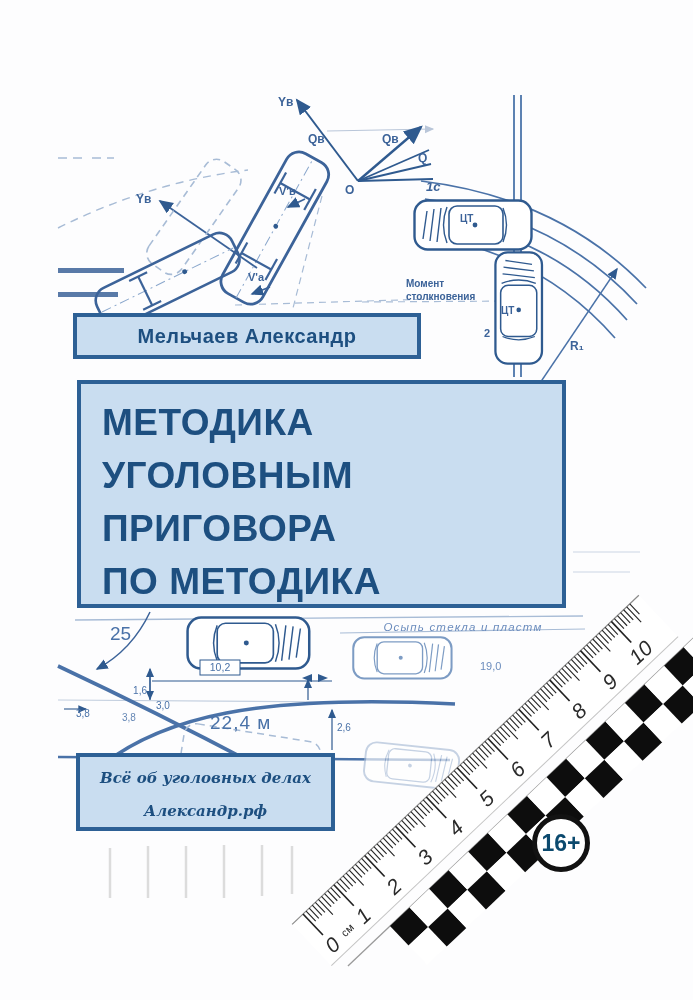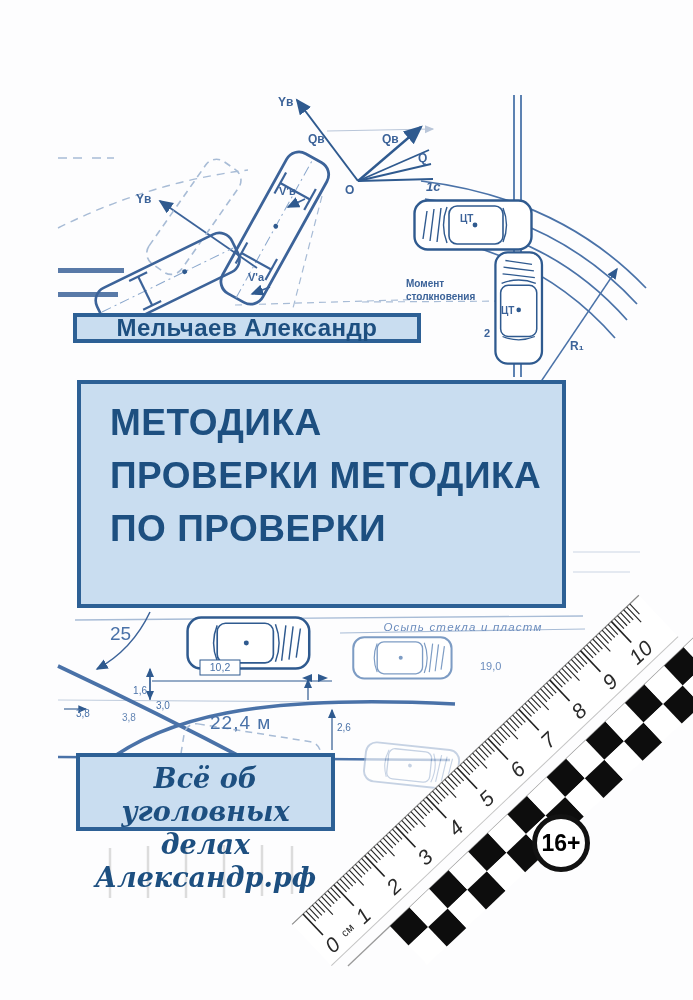--- a/index.html
+++ b/index.html
@@ -1,29 +1,29 @@
 <!DOCTYPE html>
 <html><head>
 <meta charset="utf-8">
 <style>
   html,body{margin:0;padding:0;background:#ffffff;}
   #cover{position:relative;width:693px;height:1000px;background:#fdfdfe;overflow:hidden;
          font-family:"Liberation Sans",sans-serif;}
   svg{position:absolute;left:0;top:0;}
   .plate{position:absolute;background:#c9ddf0;border:4px solid #2d6095;box-sizing:border-box;color:#1d4f80;}
-  #author-plate{left:73px;top:313px;width:348px;height:30px;display:flex;align-items:center;justify-content:center;
-                font-size:24px;font-weight:bold;letter-spacing:.5px;}
-  #title-plate{left:77px;top:380px;width:489px;height:228px;padding:12px 0 0 29px;
+  #author-plate{left:73px;top:313px;width:348px;height:46px;display:flex;align-items:center;justify-content:center;
+                font-size:20px;font-weight:bold;letter-spacing:.5px;}
+  #title-plate{left:77px;top:380px;width:489px;height:228px;padding:12px 0 0 21px;
                font-size:37px;font-weight:bold;line-height:53px;letter-spacing:.5px;}
   #footer-plate{left:76px;top:753px;width:259px;height:78px;text-align:center;padding-top:5px;
                 font-family:"DejaVu Serif","Liberation Serif",serif;font-style:italic;font-weight:bold;
-                font-size:27px;line-height:33px;}
+                font-size:15px;line-height:33px;}
   #age-badge{position:absolute;left:532px;top:814px;width:58px;height:58px;border:5px solid #121212;
              border-radius:50%;box-sizing:border-box;background:#fff;display:flex;align-items:center;
-             justify-content:center;font-size:23px;font-weight:bold;color:#000000;}
+             justify-content:center;font-size:23px;font-weight:bold;color:#0c4a6e;}
   text{font-family:"Liberation Sans",sans-serif;}
   .lbl{fill:#3c6399;font-weight:bold;}
   .lbl-light{fill:#6b8cbd;}
   .meas{fill:#4a72a8;}
 </style>
 </head>
 <body>
 
 <div id="cover">
 
@@ -178,22 +178,22 @@
     <text x="210" y="729" font-size="19" letter-spacing="1" class="meas">22,4 м</text>
     <text x="337" y="731" font-size="10" class="meas">2,6</text>
   </svg>
 
   <div id="author-plate" class="plate">
     <span>Мельчаев Александр</span>
   </div>
 
   <div id="title-plate" class="plate">
     <div>МЕТОДИКА</div>
-    <div>ПРОВЕРКИ МЕТОДИКА</div>
-    <div>ПО ПРОВЕРКИ</div>
+    <div>УГОЛОВНЫМ ПРИГОВОРА</div>
+    <div>ПО МЕТОДИКА</div>
   </div>
 
   <div id="footer-plate" class="plate">
     <div>Всё об уголовных делах</div>
     <div>Александр.рф</div>
   </div>
 
   <svg id="fg" width="693" height="1000" viewBox="0 0 693 1000">
     <g transform="translate(303,914) rotate(-43.5)">
       <rect x="-15" y="-1" width="478" height="58" fill="#ffffff"></rect>

